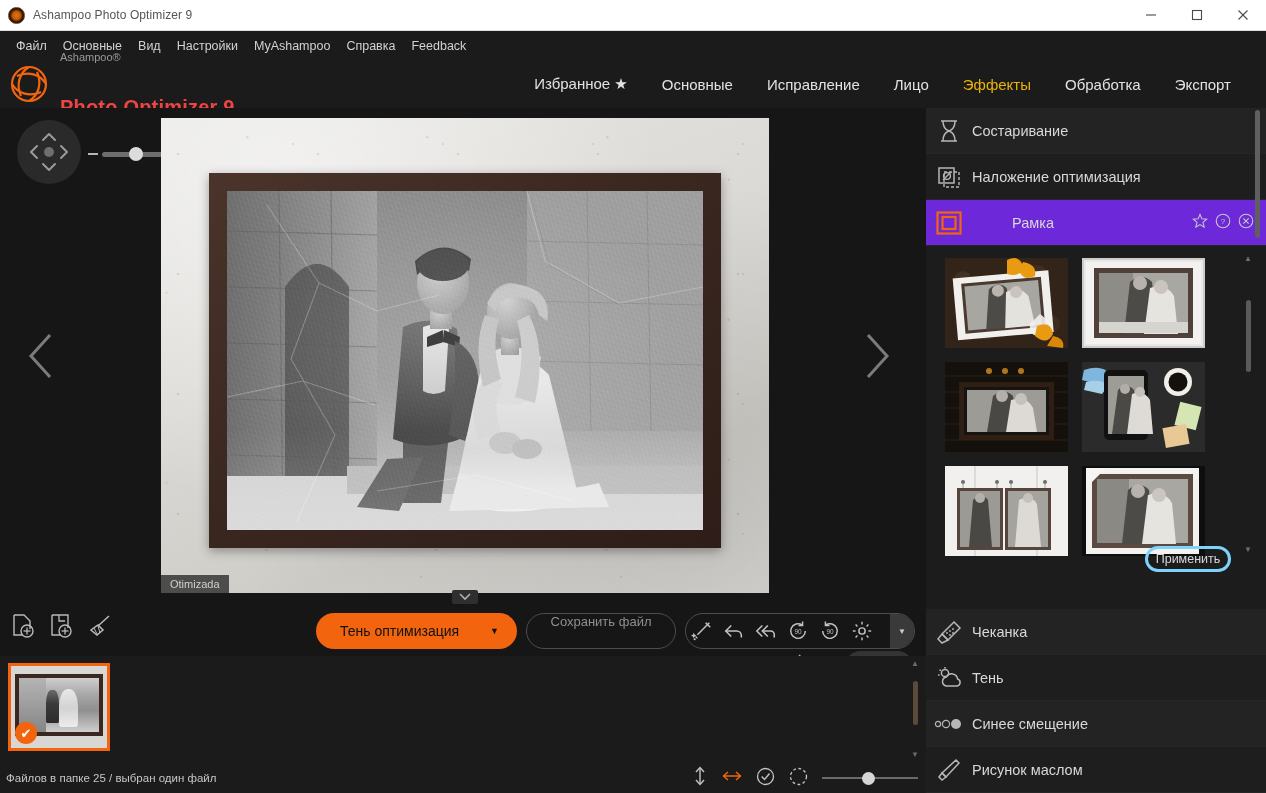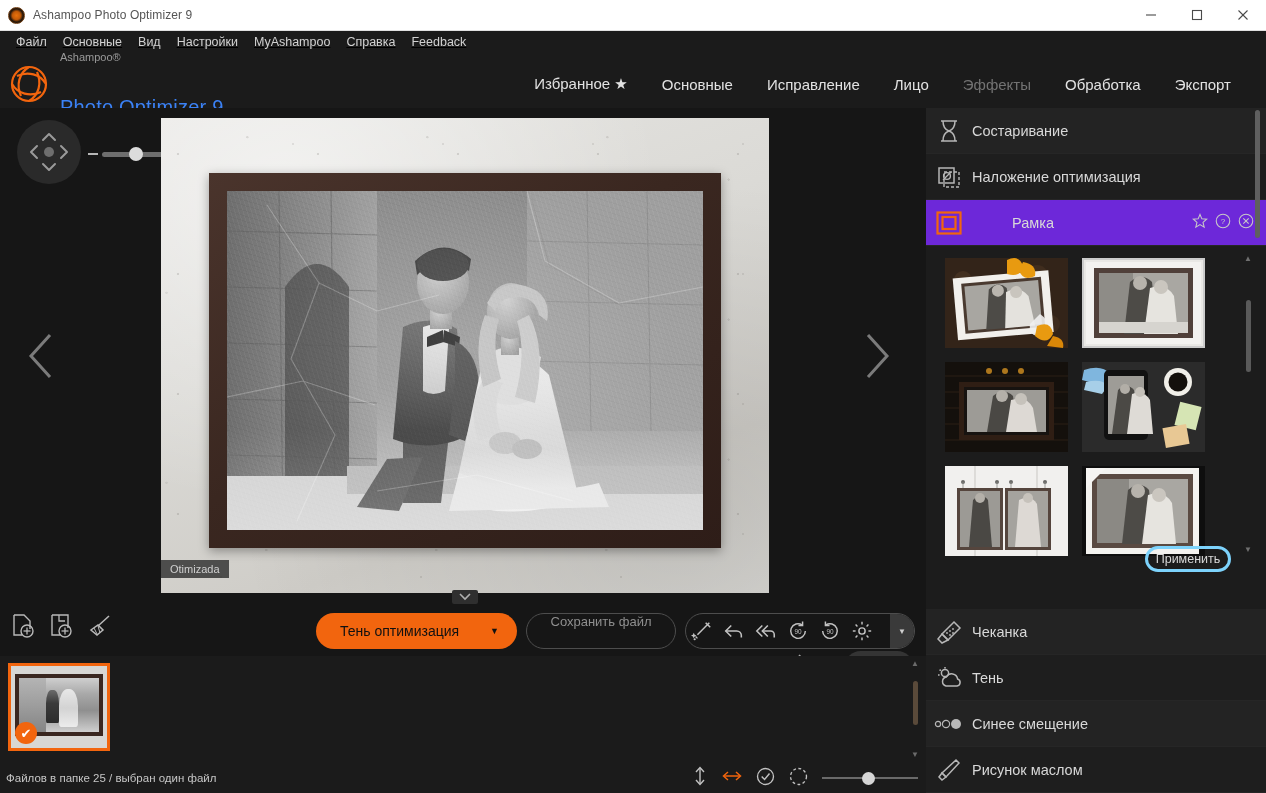--- a/index.html
+++ b/index.html
@@ -30,45 +30,45 @@
   .tb-btn {
     width: 46px; height: 31px; display: flex; align-items: center; justify-content: center;
     color: #4a4a4a;
   }
   .tb-btn svg { display: block; }
 
   
   .menubar {
     position: absolute; left: 0; top: 31px; width: 1266px; height: 29px;
     background: #1b1b1b;
-    display: flex; padding-left: 8px; text-decoration: underline;
+    display: flex; align-items: center; padding-left: 8px;
   }
   .menu-item {
     font-size: 12.5px; color: #d2d2d2; padding: 4px 8px; white-space: nowrap;
   }
 
   
   .header {
     position: absolute; left: 0; top: 60px; width: 1266px; height: 48px;
     background: #1b1b1b;
     display: flex; align-items: center; justify-content: space-between;
   }
   .brand { display: flex; align-items: center; padding-left: 8px; }
   .brand-mark {
     width: 42px; height: 42px; flex: none; margin-right: 10px; position: relative;
   }
   .brand-text { line-height: 1; }
   .brand-top { font-size: 11px; color: #9a9a9a; margin-bottom: 1px; }
-  .brand-bot { font-size: 20px; color: #3b82f6; font-weight: 400; letter-spacing: .2px; margin-top: 34px; }
+  .brand-bot { font-size: 20px; color: #ef4444; font-weight: 700; letter-spacing: .2px; margin-top: 34px; }
 
   .navtabs { margin-left: auto; display: flex; align-items: center; padding-right: 18px; gap: 0px; }
   .navtab {
     font-size: 15px; color: #e2e2e2; padding: 6px 17px; white-space: nowrap;
   }
-  .navtab.active { color: #737373; }
+  .navtab.active { color: #eab308; }
 
   
   .workarea {
     position: absolute; left: 0; top: 108px; width: 926px; height: 655px;
     background: #161616;
   }
 
   
   .navpad {
     position: absolute; left: 17px; top: 12px; width: 64px; height: 64px;
@@ -137,21 +137,21 @@
     position:absolute; inset:0; opacity:.28; mix-blend-mode:overlay;
     background-image:
       repeating-linear-gradient(73deg, rgba(255,255,255,.18) 0 1px, rgba(0,0,0,0) 1px 4px),
       repeating-linear-gradient(17deg, rgba(0,0,0,.14) 0 1px, rgba(0,0,0,0) 1px 5px);
   }
   .photo-crack {
     position:absolute; inset:0; opacity:.45;
   }
 
   .imglabel {
-    position: absolute; left: 0; bottom: 15px; height: 18px;
+    position: absolute; left: 0; bottom: 0; height: 18px;
     background: rgba(40,40,40,.78);
     color: #cfcfcf; font-size: 11px; padding: 0 9px;
     display: flex; align-items: center;
   }
 
   .navarrow {
     position: absolute; top: 222px; color: #7b7b7b;
   }
   .navarrow.left { left: 24px; }
   .navarrow.right { left: 860px; }

